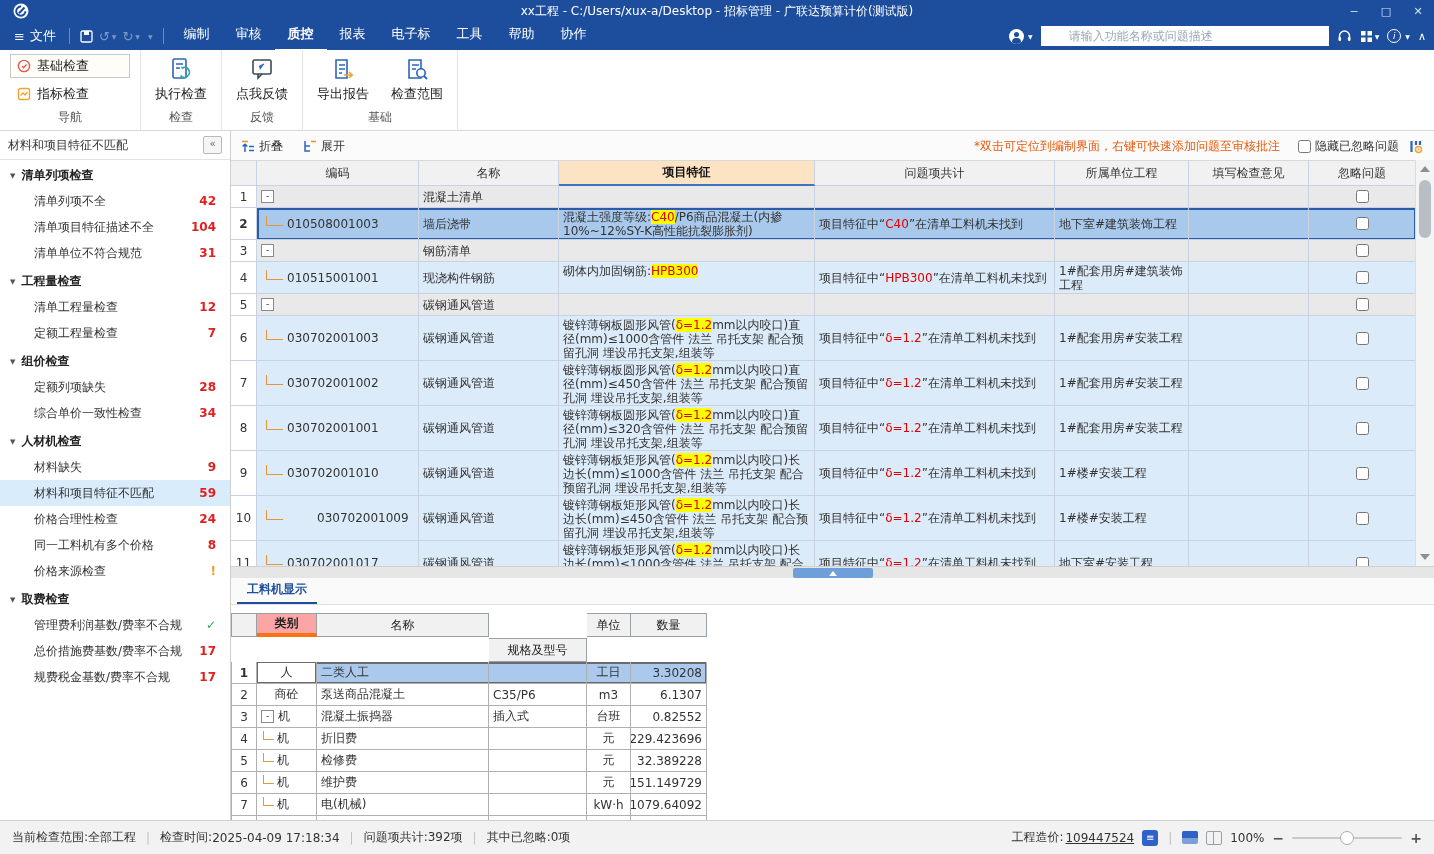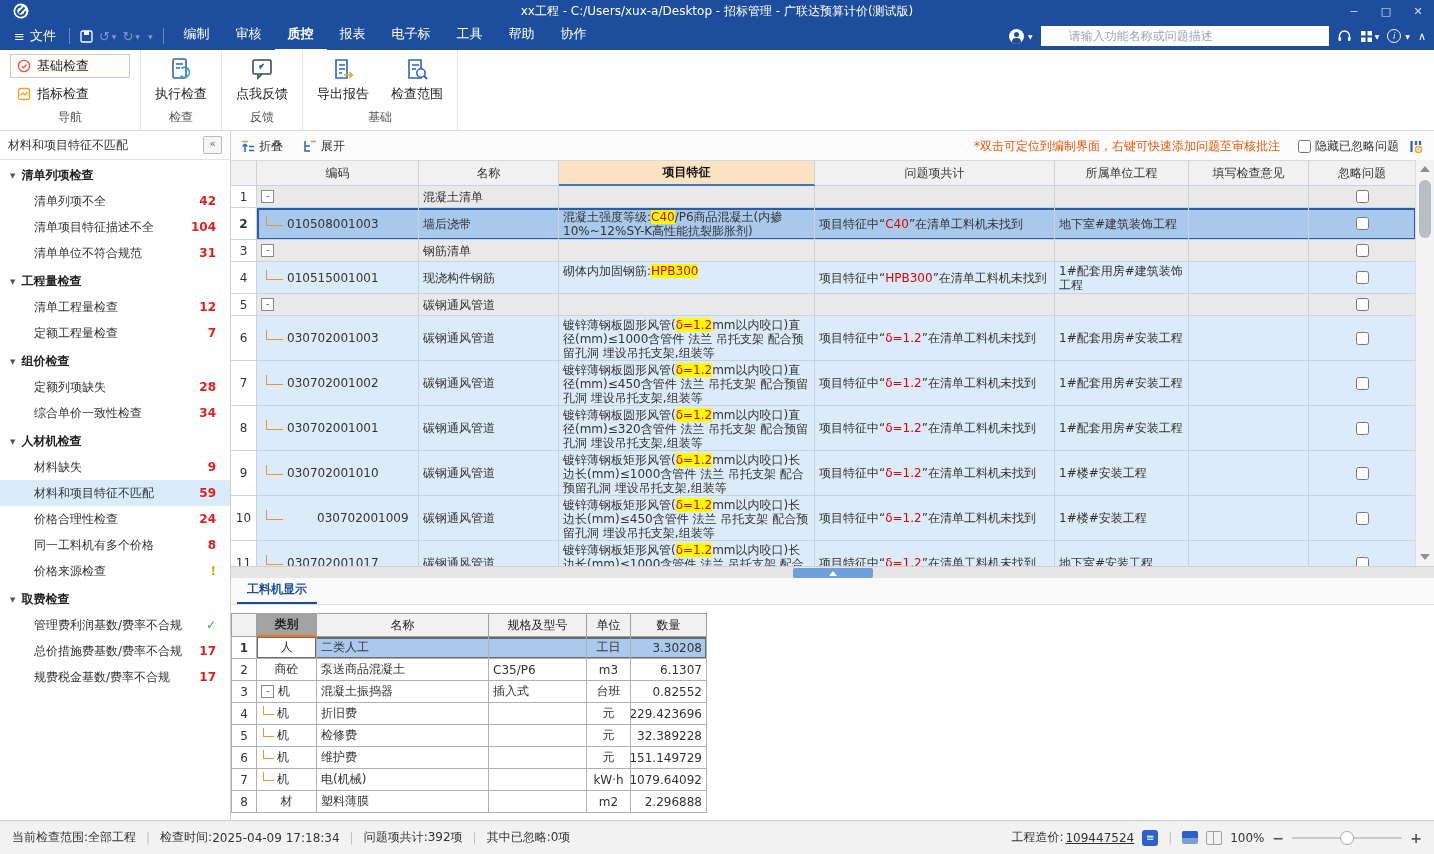--- a/index.html
+++ b/index.html
@@ -102,21 +102,21 @@
                 border-bottom:5px solid #fff;}
   
   .bpanel{position:absolute;top:578px;left:231px;right:0;bottom:34px;background:#fff;}
   .btabs{height:26px;display:flex;align-items:flex-end;background:#fafafa;border-bottom:1px solid #e0e0e0;padding-left:6px;}
   .btab{color:#1d4e9e;font-weight:bold;font-size:12px;padding:0 10px 4px;border-bottom:2px solid #1d4e9e;}
   .btable{margin:8px 0 0 0;}
   .b-row,.b-head{display:flex;}
   .bh-cell{background:#f1f1f1;border:1px solid #9aa0a8;border-left:none;border-top:1px solid #9aa0a8;
            display:flex;align-items:center;justify-content:center;font-size:12px;color:#222;box-sizing:border-box;height:24px;}
   .bh-first{border-left:1px solid #9aa0a8;}
-  .bh-cell.cat{background:#a3a3a3;font-weight:bold;border-bottom:2px solid #f97316;}
+  .bh-cell.cat{background:#fca5a5;font-weight:bold;border-bottom:4px solid #f97316;}
   .b-cell{border-right:1px solid #b0b0b0;border-bottom:1px solid #b0b0b0;box-sizing:border-box;height:22px;
           display:flex;align-items:center;padding:0 4px;font-size:12px;overflow:hidden;}
   .b-num{width:26px;flex:none;justify-content:center;border-left:1px solid #b0b0b0;background:#fff;}
   .b-body{display:flex;}
   .b-body.selrow{background:#aac9ec;box-shadow:inset 0 0 0 2px #6b6b6b;}
   .b-body.selrow .catcell{background:#fff;box-shadow:inset 0 0 0 1px #6b6b6b;}
   .qty{justify-content:flex-end;}
   .ctr{justify-content:center;}
   .belbow{width:10px;height:8px;border-left:1px solid #e8953a;border-bottom:1px solid #e8953a;flex:none;margin:-6px 3px 0 2px;}
   
@@ -646,21 +646,21 @@
 
 <div class="bpanel">
   <div class="btabs">
     <div class="btab">工料机显示</div>
   </div>
   <div class="btable" id="btable">
       <div class="b-head">
         <div class="bh-cell bh-first" style="width: 26px;"></div>
         <div class="bh-cell cat" style="width: 60px;">类别</div>
         <div class="bh-cell" style="width: 172px;">名称</div>
-        <div class="bh-cell" style="width: 98px;">规格及型号</div>
+        <div class="bh-cell" style="width: 98px; margin-top: 25px;">规格及型号</div>
         <div class="bh-cell" style="width: 44px;">单位</div>
         <div class="bh-cell" style="width: 76px;">数量</div>
       </div>
       <div class="b-row">
         <div class="b-cell b-num" style="font-weight: bold;">1</div>
         <div class="b-body selrow">
           <div class="b-cell catcell" style="width: 60px; justify-content: center;">
             <span>人</span>
           </div>
           <div class="b-cell" style="width: 172px;">二类人工</div>

